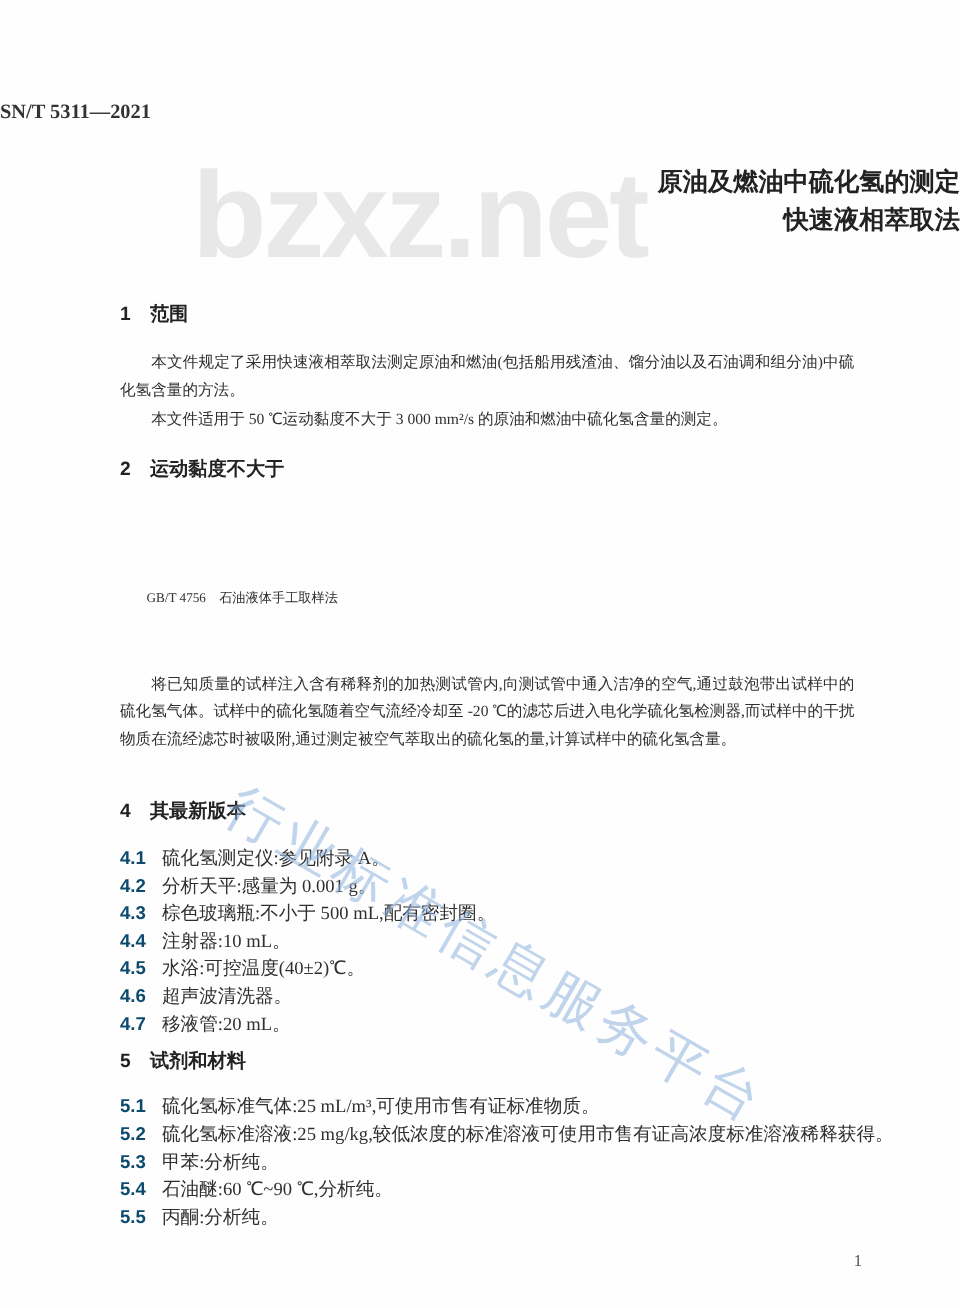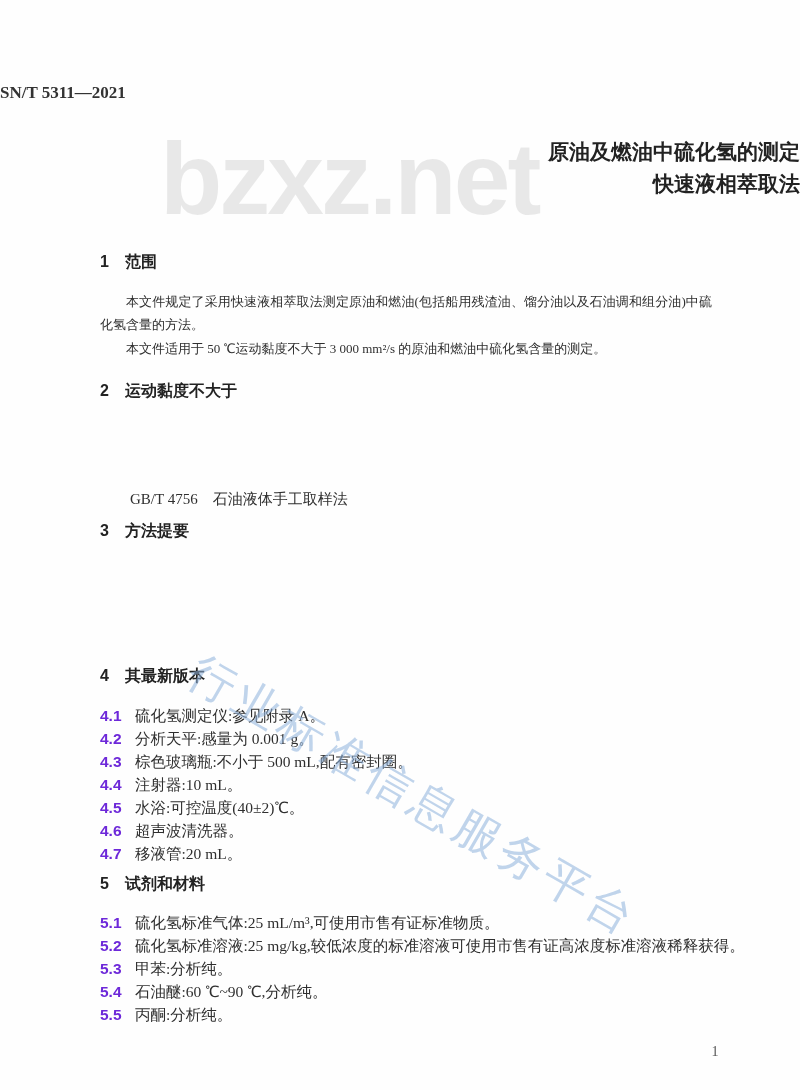--- a/index.html
+++ b/index.html
@@ -94,21 +94,21 @@
     text-align: justify;
     color: #2f2f2f;
     z-index: 1;
     word-break: break-all;
   }
 
   .ref-line {
     position: absolute;
     left: 100px;
     width: 612px;
-    font-size: 15px;
+    font-size: 11px;
     line-height: 23px;
     padding-left: 2em;
     color: #2f2f2f;
     z-index: 1;
     white-space: pre;
   }
 
   .item-list {
     position: absolute;
     left: 100px;
@@ -118,21 +118,21 @@
   .item-row {
     display: flex;
     align-items: baseline;
     height: 23px;
     line-height: 23px;
     font-size: 15.5px;
   }
   .item-num {
     font-family: "Liberation Sans", sans-serif;
     font-weight: bold;
-    color: #6d28d9;
+    color: #0c4a6e;
     width: 35px;
     flex-shrink: 0;
   }
   .item-text {
     font-family: "Liberation Serif", serif;
     color: #2f2f2f;
     white-space: nowrap;
   }
 
   .page-number {
@@ -165,23 +165,21 @@
     <span class="h-num">1</span><span>范围</span>
   </div>
   <div class="body-p" style="top:290px">本文件规定了采用快速液相萃取法测定原油和燃油(包括船用残渣油、馏分油以及石油调和组分油)中硫化氢含量的方法。</div>
   <div class="body-p" style="top:337px">本文件适用于 50 ℃运动黏度不大于 3 000 mm²/s 的原油和燃油中硫化氢含量的测定。</div>
 
   <div class="sec-heading" style="top:381px">
     <span class="h-num">2</span><span>运动黏度不大于</span>
   </div>
   <div class="ref-line" style="top:488px">GB/T 4756 石油液体手工取样法</div>
 
-  <div class="sec-heading" style="top:521px">
-    <span class="h-num">3</span><span>方法提要</span>
-  </div>
+  <div class="body-p" style="top:558px">将已知质量的试样注入含有稀释剂的加热测试管内,向测试管中通入洁净的空气,通过鼓泡带出试样中的硫化氢气体。试样中的硫化氢随着空气流经冷却至 -20 ℃的滤芯后进入电化学硫化氢检测器,而试样中的干扰物质在流经滤芯时被吸附,通过测定被空气萃取出的硫化氢的量,计算试样中的硫化氢含量。</div>
 
   <div class="sec-heading" style="top:666px">
     <span class="h-num">4</span><span>其最新版本</span>
   </div>
   <div class="item-list" style="top:704px">
     <div class="item-row">
       <span class="item-num">4.1</span>
       <span class="item-text">硫化氢测定仪:参见附录 A。</span>
     </div>
     <div class="item-row">

